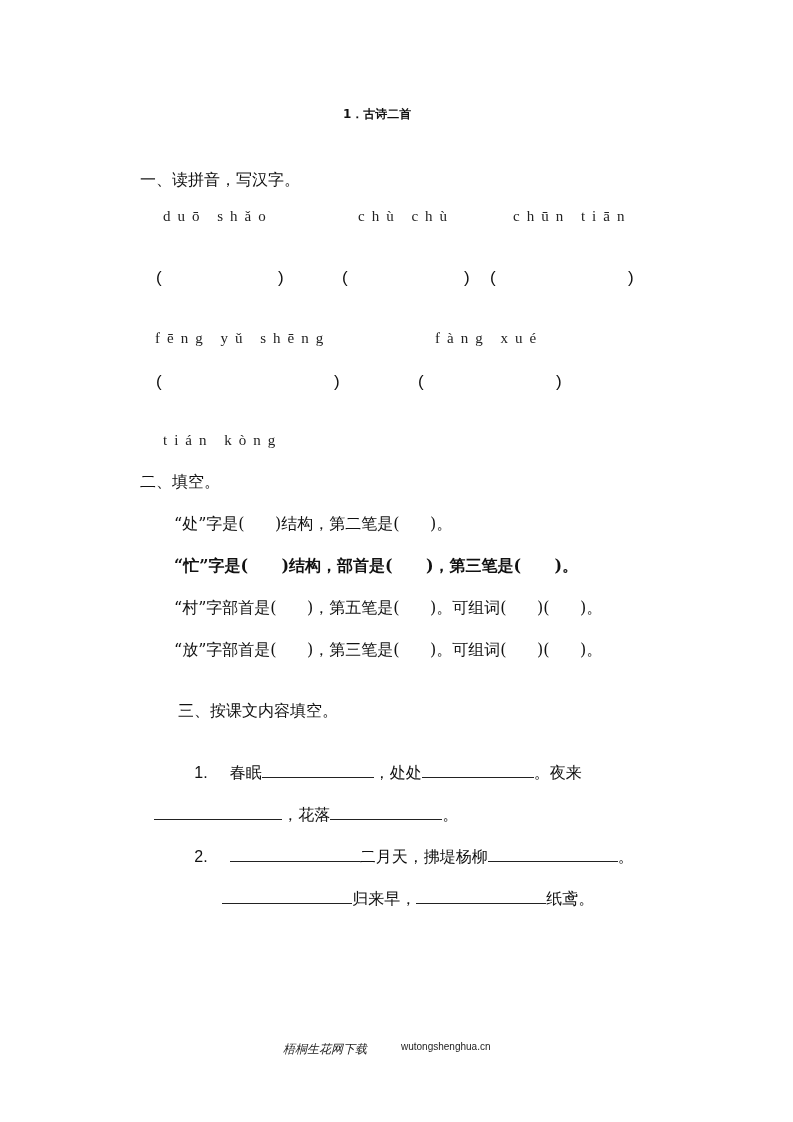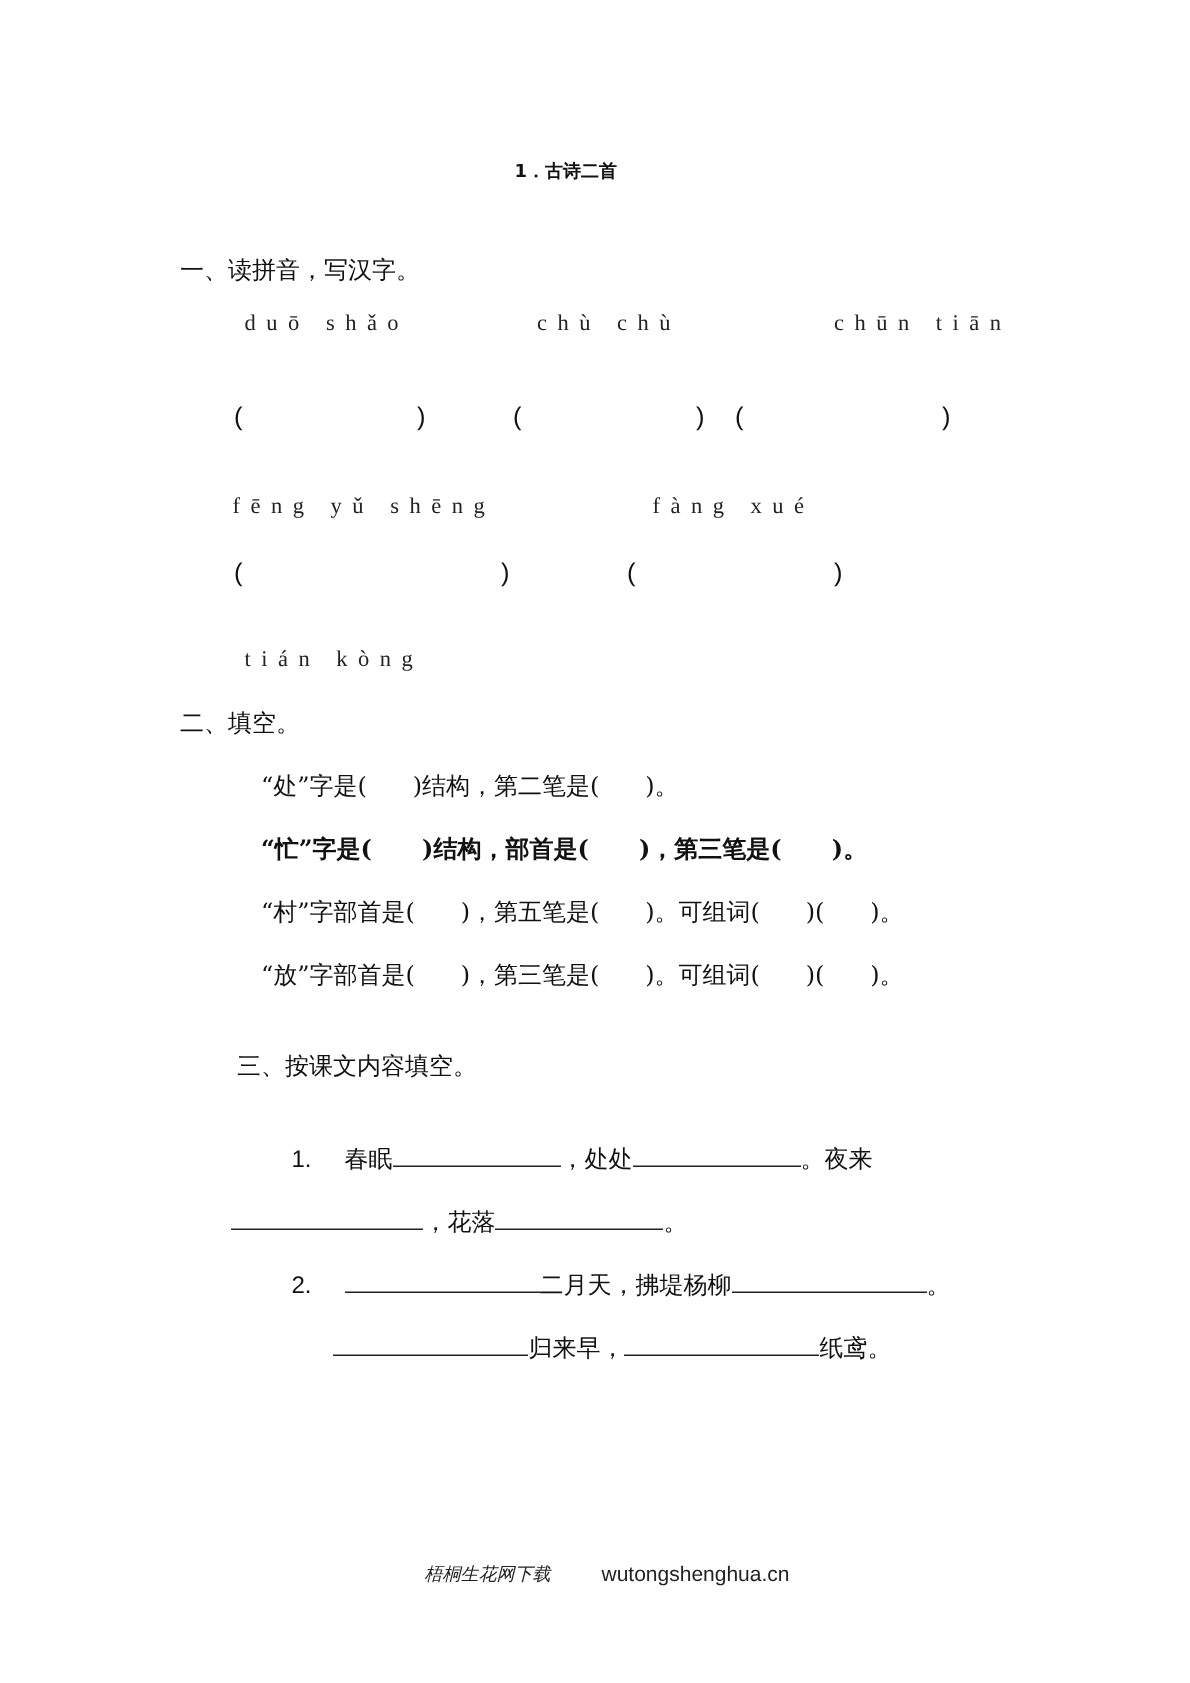--- a/index.html
+++ b/index.html
@@ -1,40 +1,40 @@
 <!DOCTYPE html>
 <html><head>
   <meta charset="utf-8">
   <style>
     html, body { margin: 0; padding: 0; background: #ffffff; }
     body { width: 793px; height: 1122px; position: relative; overflow: hidden;
            font-family: "DejaVu Serif", "Liberation Serif", serif; color: #111; }
     .abs { position: absolute; white-space: pre; }
     .title { font-family: "DejaVu Sans", "Liberation Sans", sans-serif; font-weight: bold; font-size: 12px; }
-    .h { font-size: 16px; }
+    .h { font-size: 16px; margin-left: 20px; }
     .py { font-family: "Liberation Serif", "DejaVu Serif", serif; font-size: 15px; letter-spacing: 7px; color: #222; }
     .par { font-family: "Liberation Sans", "DejaVu Sans", sans-serif; font-size: 17px; }
     .line { font-size: 16px; margin-left: 16px; }
     .num { font-family: "Liberation Sans", "DejaVu Sans", sans-serif; font-size: 16px; }
     .blank { display: inline-block; border-bottom: 1px solid #222; height: 16px; vertical-align: baseline; }
     .footer-cn { font-size: 12px; color: #222; font-style: italic; }
-    .footer-url { font-family: "Liberation Sans", "DejaVu Sans", sans-serif; font-size: 14px; color: #222; text-align: center; }
+    .footer-url { font-family: "Liberation Sans", "DejaVu Sans", sans-serif; font-size: 10px; color: #222; text-align: center; }
   </style>
 </head>
 <body>
 
 <div>
 
   <div class="abs title" style="left:343px; top:106px;">1．古诗二首</div>
 
   <div class="abs h" style="left:120px; top:170px;">一、读拼音，写汉字。</div>
 
   <div class="abs py" style="left:163px; top:208px;">duō shǎo</div>
   <div class="abs py" style="left:358px; top:208px;">chù chù</div>
-  <div class="abs py" style="left:513px; top:208px;margin-left:43px;">chūn tiān</div>
+  <div class="abs py" style="left:513px; top:208px;">chūn tiān</div>
 
   <div>
     <div class="abs par" style="left:156px; top:268px;">(</div>
     <div class="abs par" style="left:278px; top:268px;">)</div>
   </div>
   <div>
     <div class="abs par" style="left:342px; top:268px;">(</div>
     <div class="abs par" style="left:464px; top:268px;">)</div>
   </div>
   <div>

